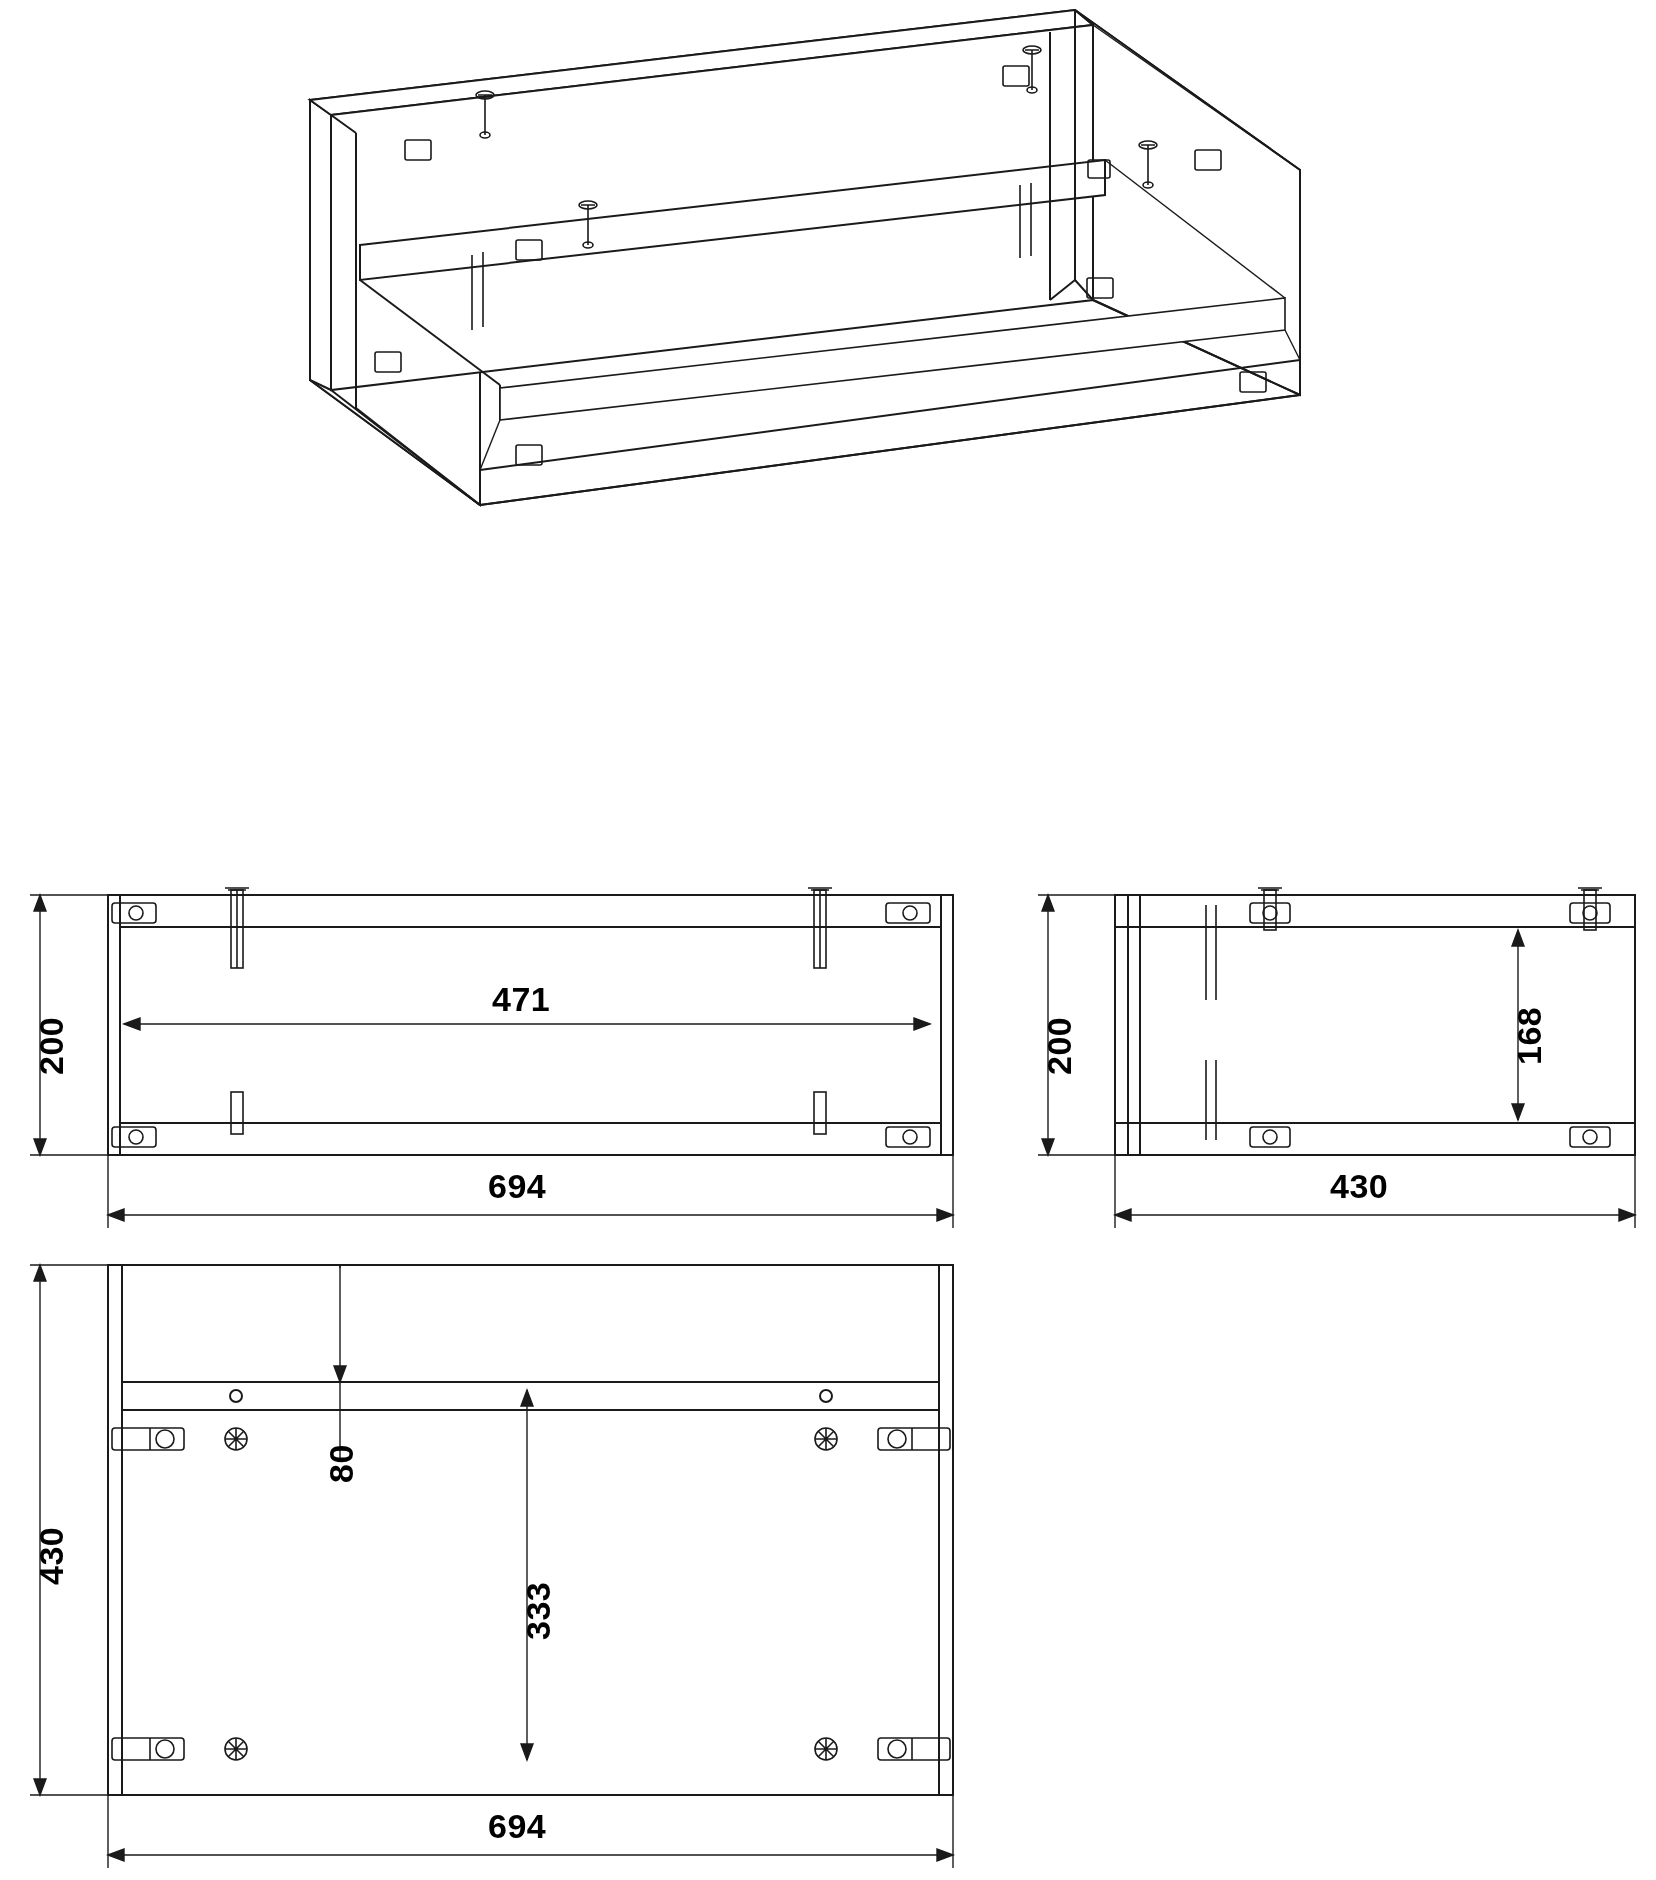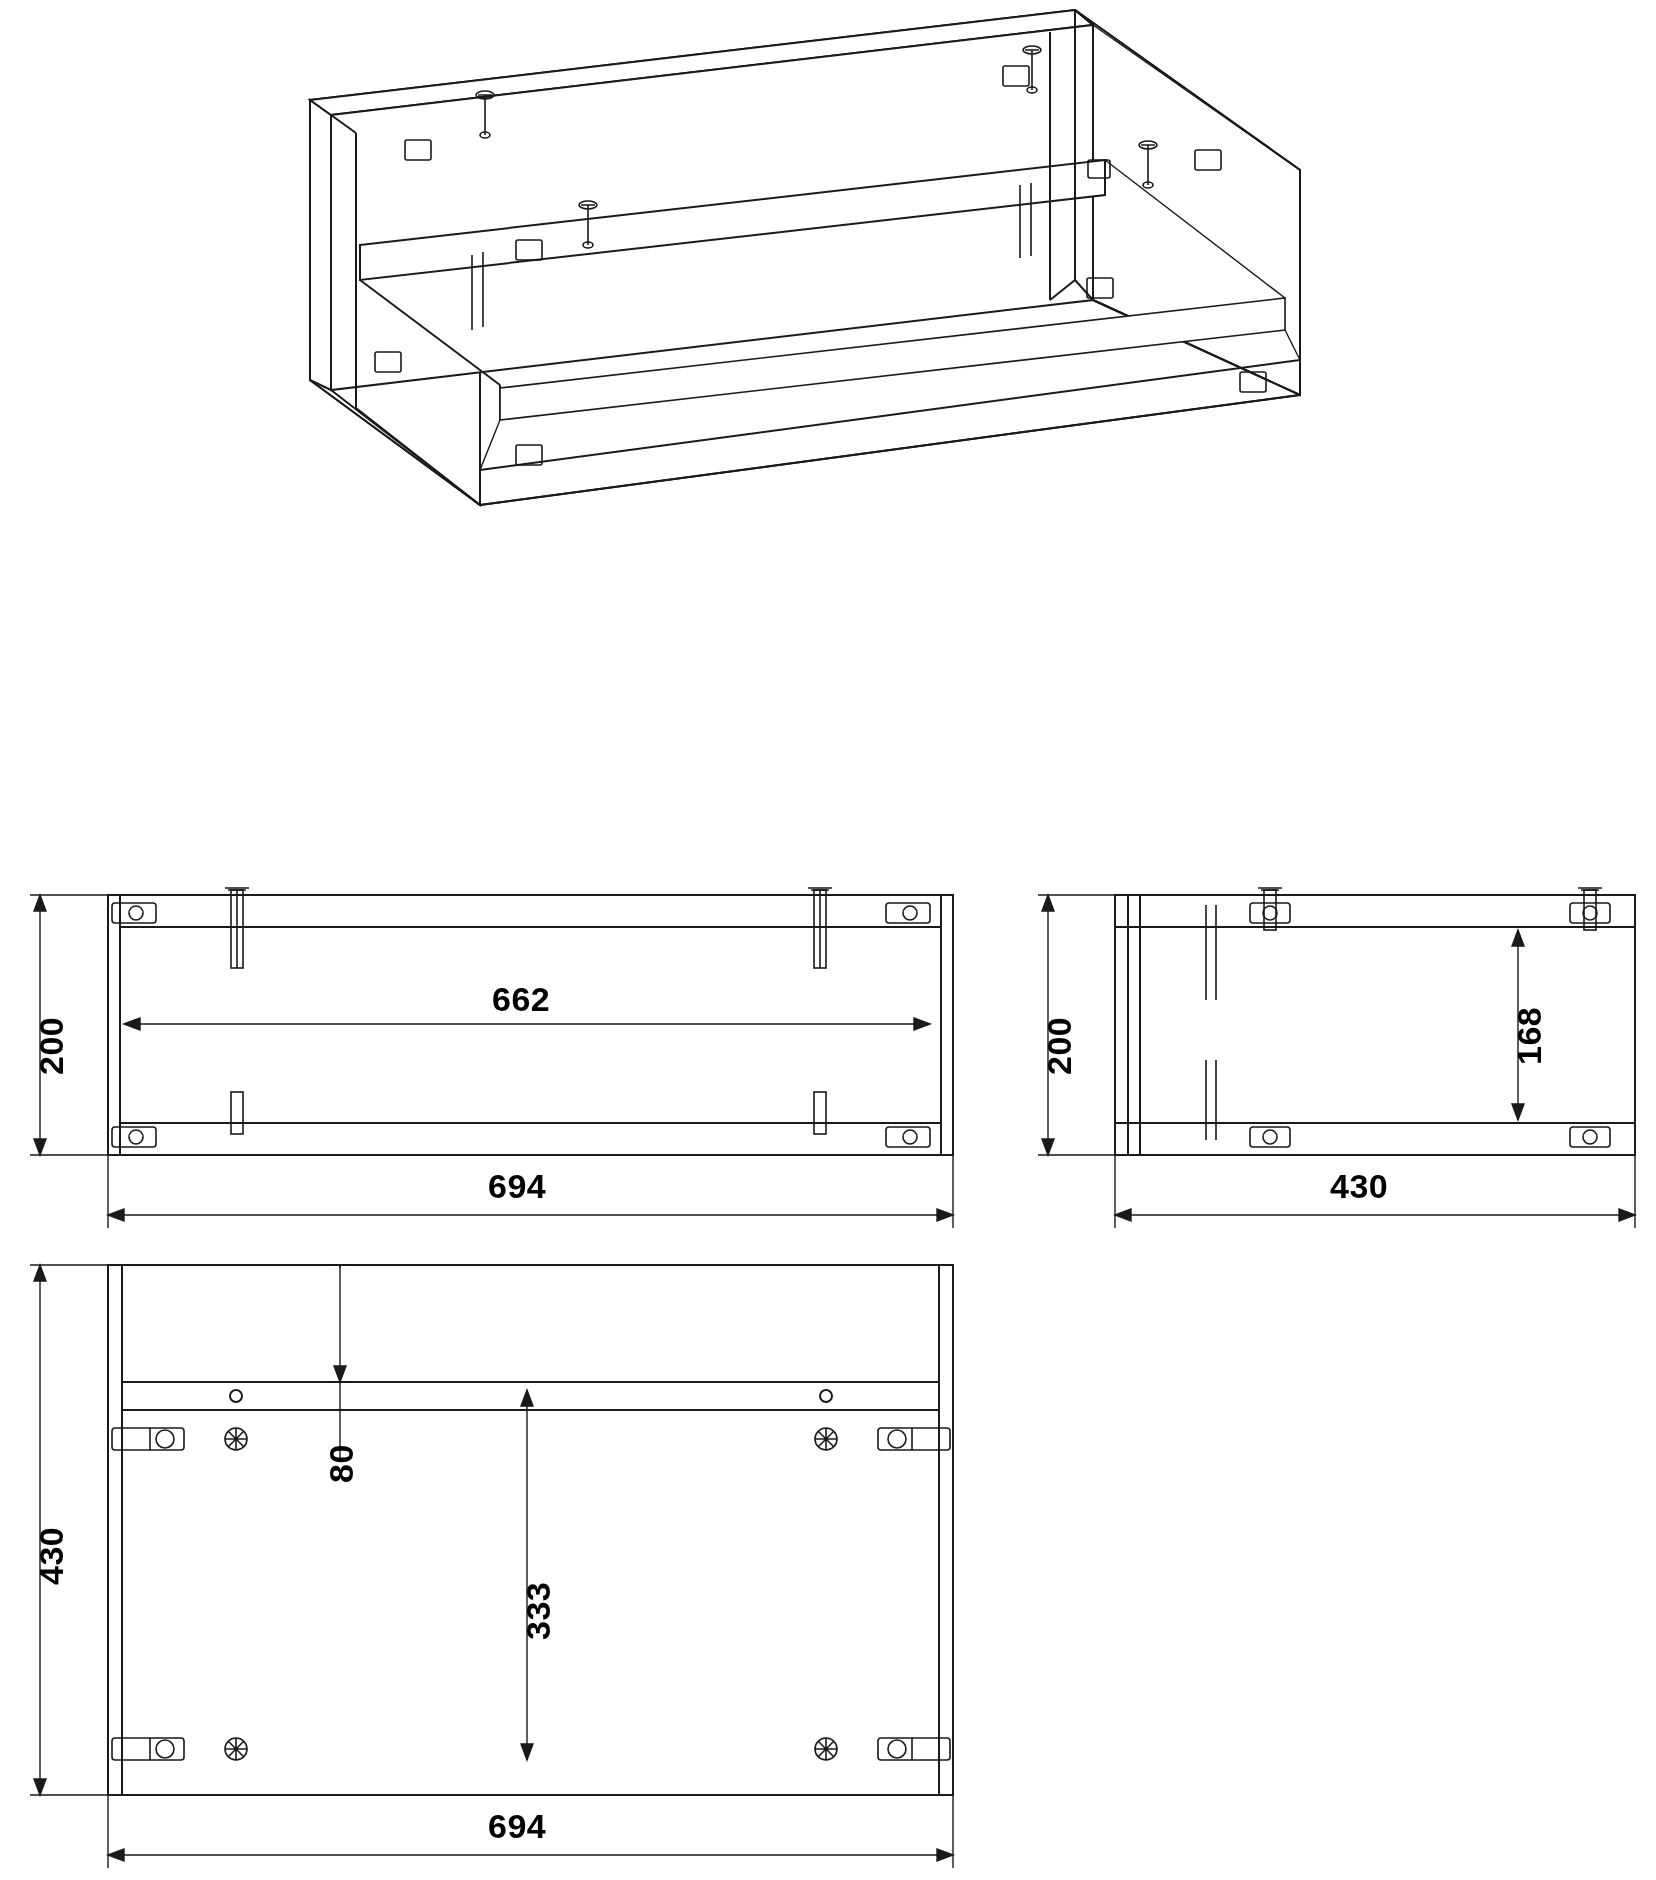--- a/index.html
+++ b/index.html
@@ -302,21 +302,21 @@
           <path d="M 108 1795 L 108 1868"></path>
           <path d="M 953 1795 L 953 1868"></path>
         </g>
       </g>
 
     </g>
   </svg>
 
   <div class="dim-label vert" style="left:32px; top:1075px;">200</div>
 
-  <div class="dim-label" style="left:492px; top:980px;">662</div>
+  <div class="dim-label" style="left:492px; top:980px;">471</div>
 
   <div class="dim-label" style="left:488px; top:1167px;">694</div>
 
   <div class="dim-label vert" style="left:1040px; top:1075px;">200</div>
 
   <div class="dim-label vert" style="left:1510px; top:1065px;">168</div>
 
   <div class="dim-label" style="left:1330px; top:1167px;">430</div>
 
   <div class="dim-label vert" style="left:32px; top:1585px;">430</div>

